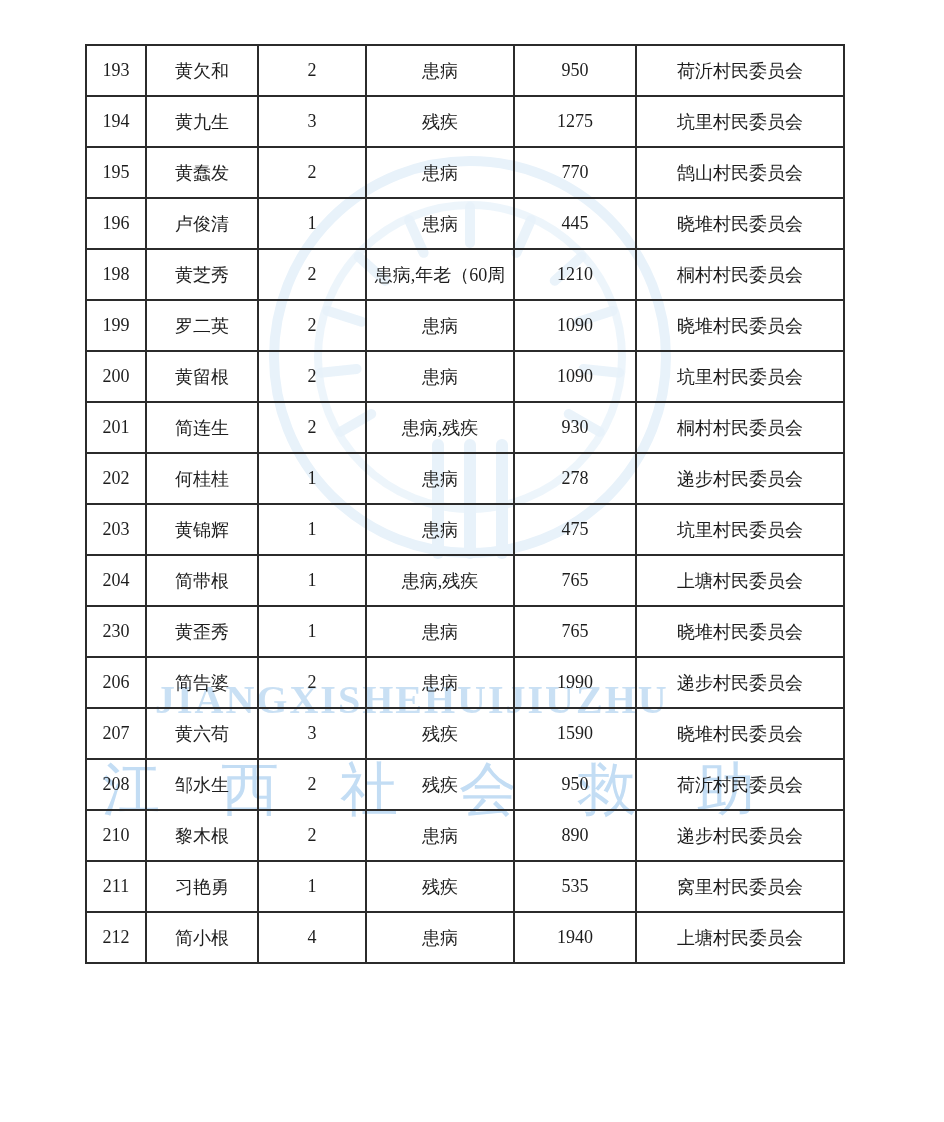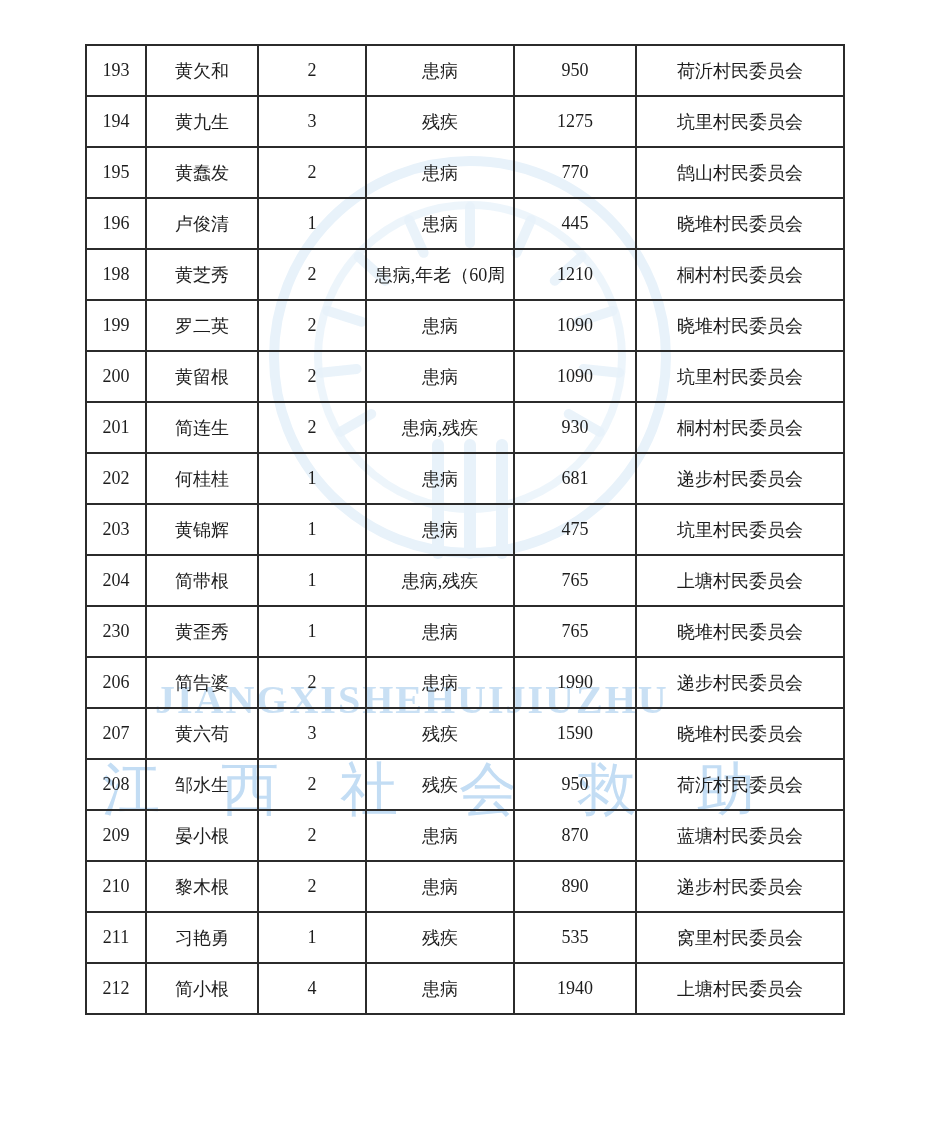--- a/index.html
+++ b/index.html
@@ -177,21 +177,21 @@
             <td>患病,残疾</td>
             <td>930</td>
             <td>桐村村民委员会</td>
           </tr>
 
           <tr>
             <td>202</td>
             <td>何桂桂</td>
             <td>1</td>
             <td>患病</td>
-            <td>681</td>
+            <td>278</td>
             <td>递步村民委员会</td>
           </tr>
 
           <tr>
             <td>203</td>
             <td>黄锦辉</td>
             <td>1</td>
             <td>患病</td>
             <td>475</td>
             <td>坑里村民委员会</td>
@@ -235,28 +235,20 @@
 
           <tr>
             <td>208</td>
             <td>邹水生</td>
             <td>2</td>
             <td>残疾</td>
             <td>950</td>
             <td>荷沂村民委员会</td>
           </tr>
 
-          <tr>
-            <td>209</td>
-            <td>晏小根</td>
-            <td>2</td>
-            <td>患病</td>
-            <td>870</td>
-            <td>蓝塘村民委员会</td>
-          </tr>
 
           <tr>
             <td>210</td>
             <td>黎木根</td>
             <td>2</td>
             <td>患病</td>
             <td>890</td>
             <td>递步村民委员会</td>
           </tr>
 

